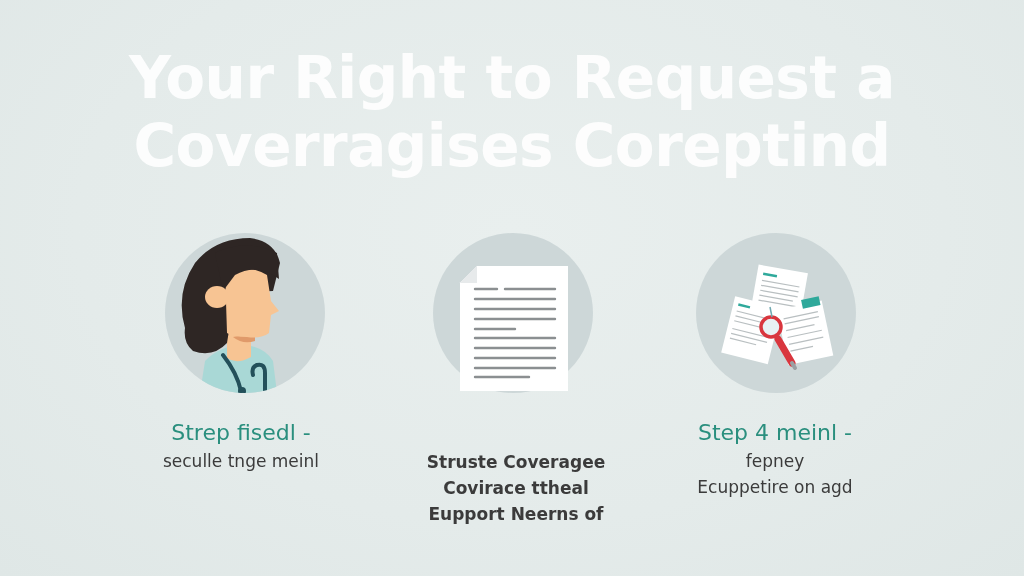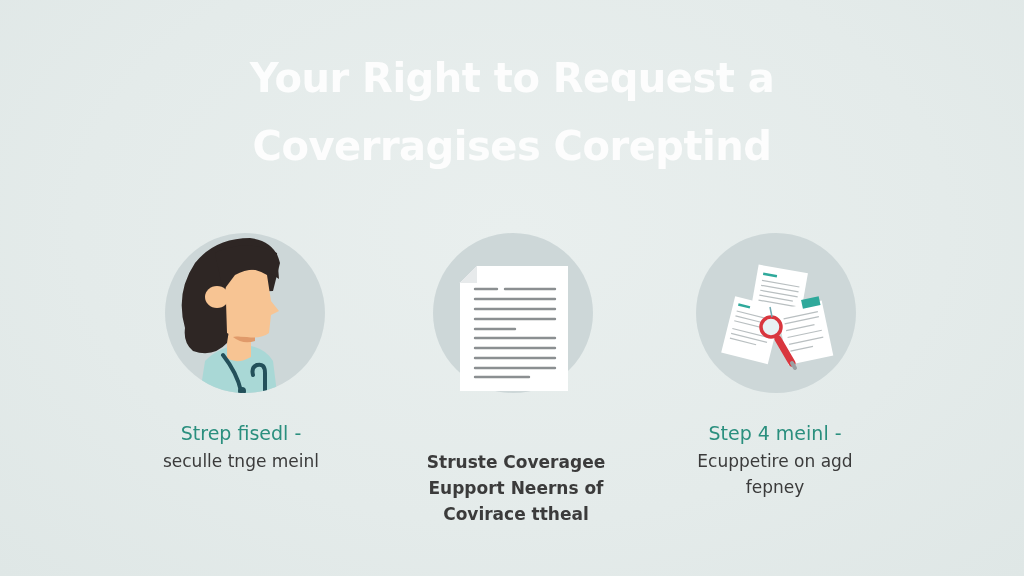--- a/index.html
+++ b/index.html
@@ -20,21 +20,21 @@
     }
     .title {
       position: absolute;
       left: 0;
       right: 0;
       top: 44px;
       text-align: center;
       color: #ffffff;
       font-family: "DejaVu Sans", "Liberation Sans", sans-serif;
       font-weight: bold;
-      font-size: 40px;
+      font-size: 58px;
       line-height: 68px;
       letter-spacing: -0.5px;
       opacity: 0.92;
     }
     .title span { display: block; }
 
     .circle {
       position: absolute;
       width: 160px;
       height: 160px;
@@ -53,21 +53,21 @@
 
     .step {
       position: absolute;
       width: 260px;
       text-align: center;
       font-family: "DejaVu Sans", "Liberation Sans", sans-serif;
     }
     .step-title {
       display: block;
       color: #2a8f7e;
-      font-size: 19px;
+      font-size: 22px;
       line-height: 26px;
       margin-bottom: 2px;
     }
     .step-desc {
       display: block;
       color: #3b3b3b;
       font-size: 17px;
       line-height: 26px;
     }
     #step-1 { left: 111px; top: 420px; }
@@ -179,23 +179,23 @@
     </svg>
   </div>
 
   <div class="step" id="step-1">
     <span class="step-title">Strep fisedl -</span>
     <span class="step-desc">seculle tnge meinl</span>
   </div>
 
   <div class="step" id="step-2">
     <span class="step-desc">Struste Coveragee</span>
+    <span class="step-desc">Covirace ttheal</span>
     <span class="step-desc">Eupport Neerns of</span>
-    <span class="step-desc">Covirace ttheal</span>
   </div>
 
   <div class="step" id="step-3">
     <span class="step-title">Step 4 meinl -</span>
+    <span class="step-desc">fepney</span>
     <span class="step-desc">Ecuppetire on agd</span>
-    <span class="step-desc">fepney</span>
   </div>
 
 </div>
 
 </body></html>

